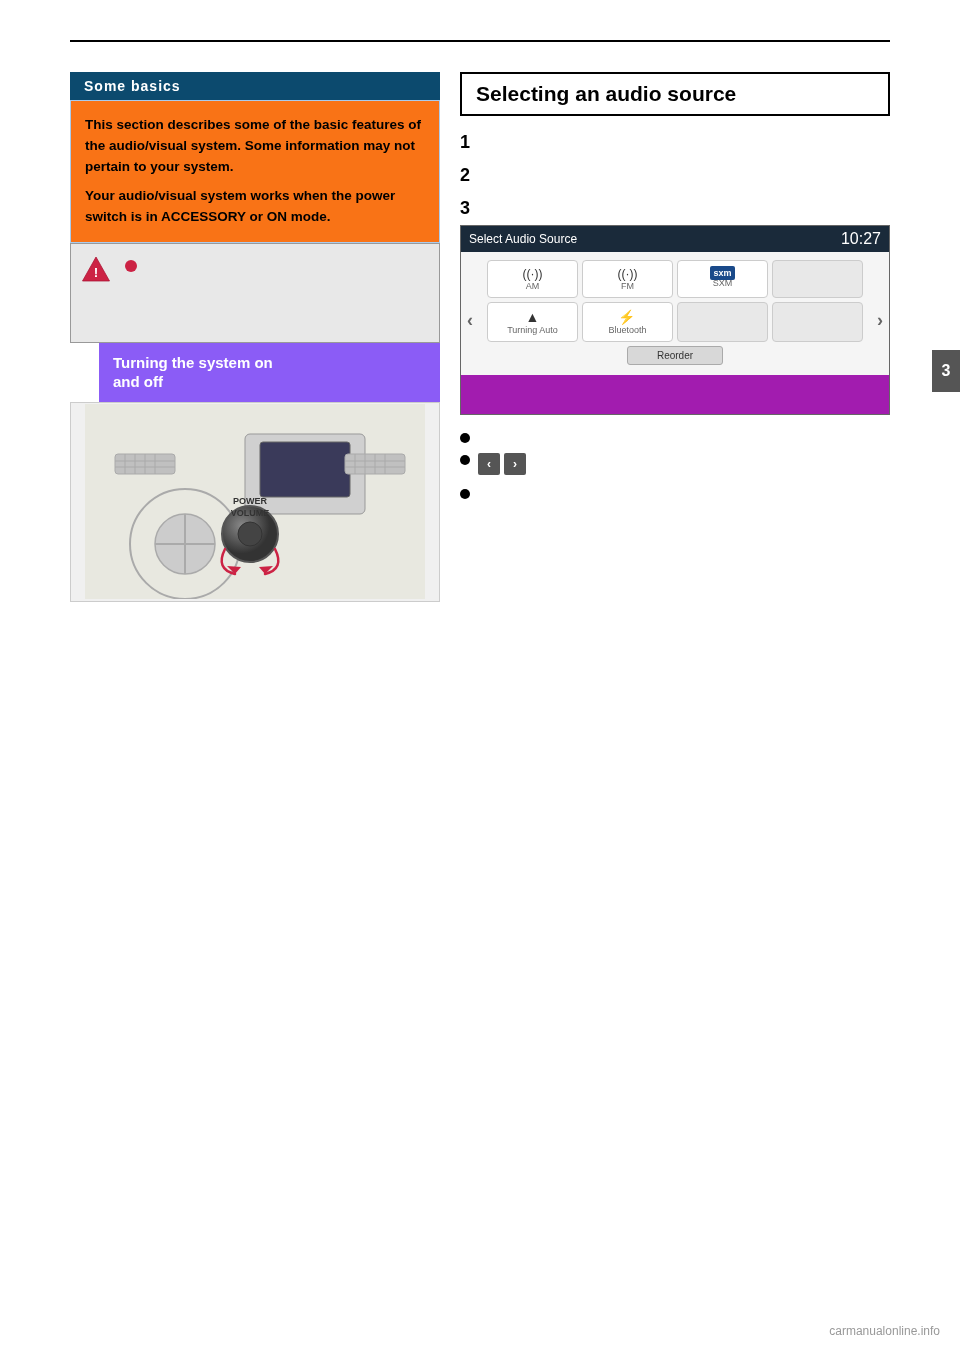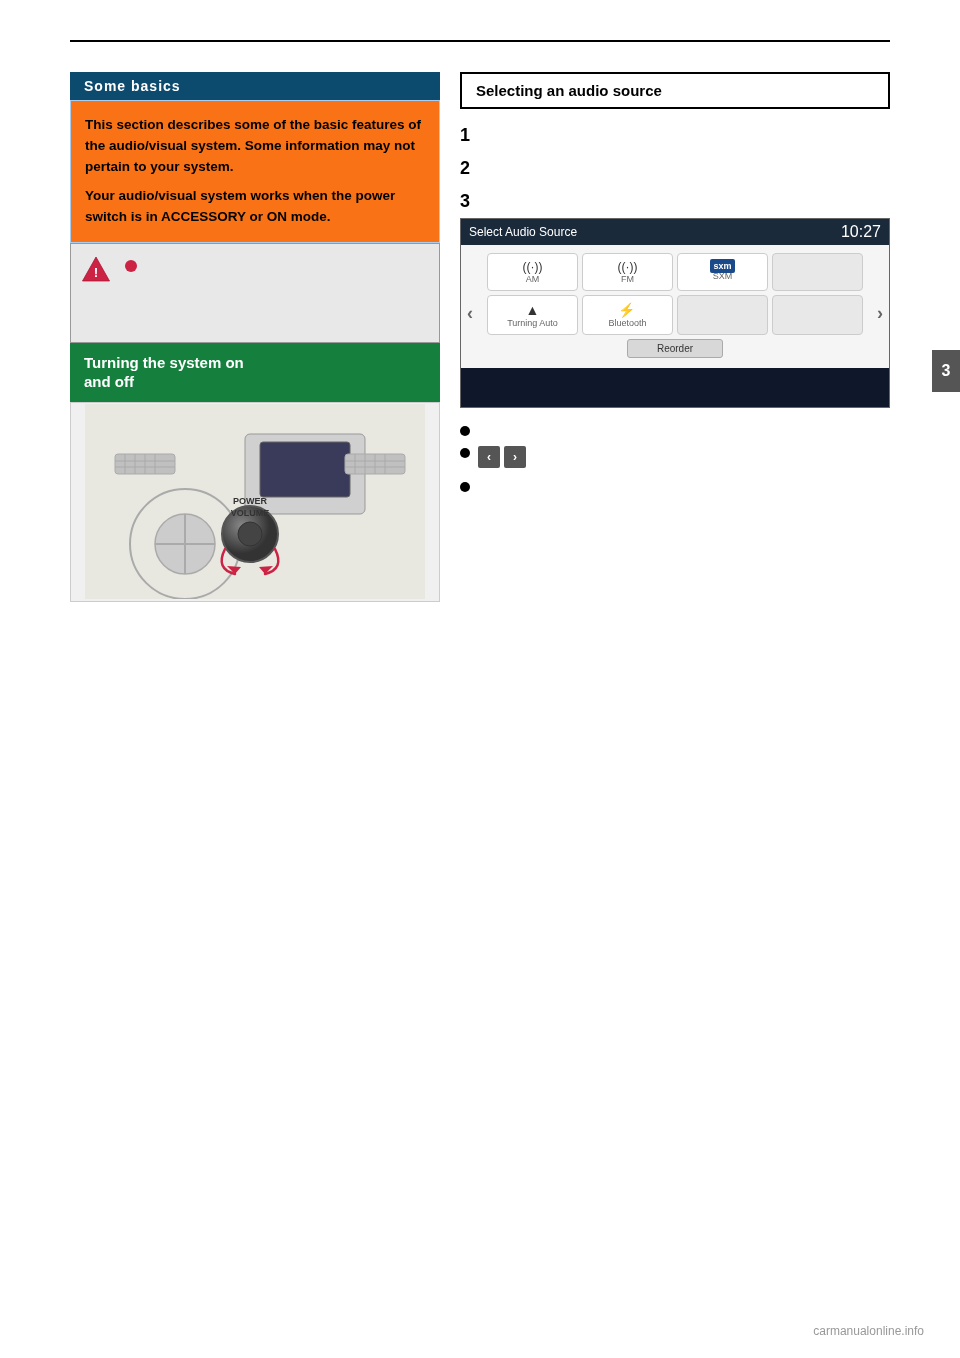--- a/index.html
+++ b/index.html
@@ -106,47 +106,48 @@
       line-height: 1.5;
       color: #666;
     }
 
     
     .turn-section {
       margin-top: 0;
     }
 
     .turn-header {
-      background: #15803d;
+      background: #8b5cf6;
       color: #fff;
       padding: 10px 14px;
       font-size: 15px;
       font-weight: bold;
       line-height: 1.3;
+      margin-left: 29px;
     }
 
     
     .car-illustration {
       width: 100%;
       height: 200px;
       background: #f0f0f0;
       border: 1px solid #ccc;
       display: flex;
       align-items: center;
       justify-content: center;
       position: relative;
       overflow: hidden;
     }
 
     
     .audio-source-header {
       background: #fff;
       border: 2px solid #000;
       padding: 8px 14px;
-      font-size: 15px;
+      font-size: 21px;
       font-weight: bold;
       margin-bottom: 16px;
     }
 
     .step-number {
       font-size: 18px;
       font-weight: bold;
       color: #000;
       margin-bottom: 6px;
     }
@@ -160,21 +161,21 @@
       align-items: center;
       justify-content: center;
       margin-bottom: 14px;
       position: relative;
       overflow: hidden;
     }
 
     .step-screen {
       width: 100%;
       height: 190px;
-      background: #0f172a;
+      background: #a21caf;
       border: 1px solid #666;
       position: relative;
       margin-bottom: 14px;
       overflow: hidden;
     }
 
     
     .screen-header {
       background: #1a2a3a;
       color: #fff;
@@ -289,21 +290,21 @@
       align-items: center;
       justify-content: center;
       font-size: 12px;
       font-weight: bold;
     }
 
     
     .watermark {
       position: absolute;
       bottom: 20px;
-      right: 36px;
+      right: 20px;
       font-size: 12px;
       color: #999;
     }
   </style>
 </head>
 <body>
 
 <div class="page-container">
 
   <div class="top-rule"></div>

